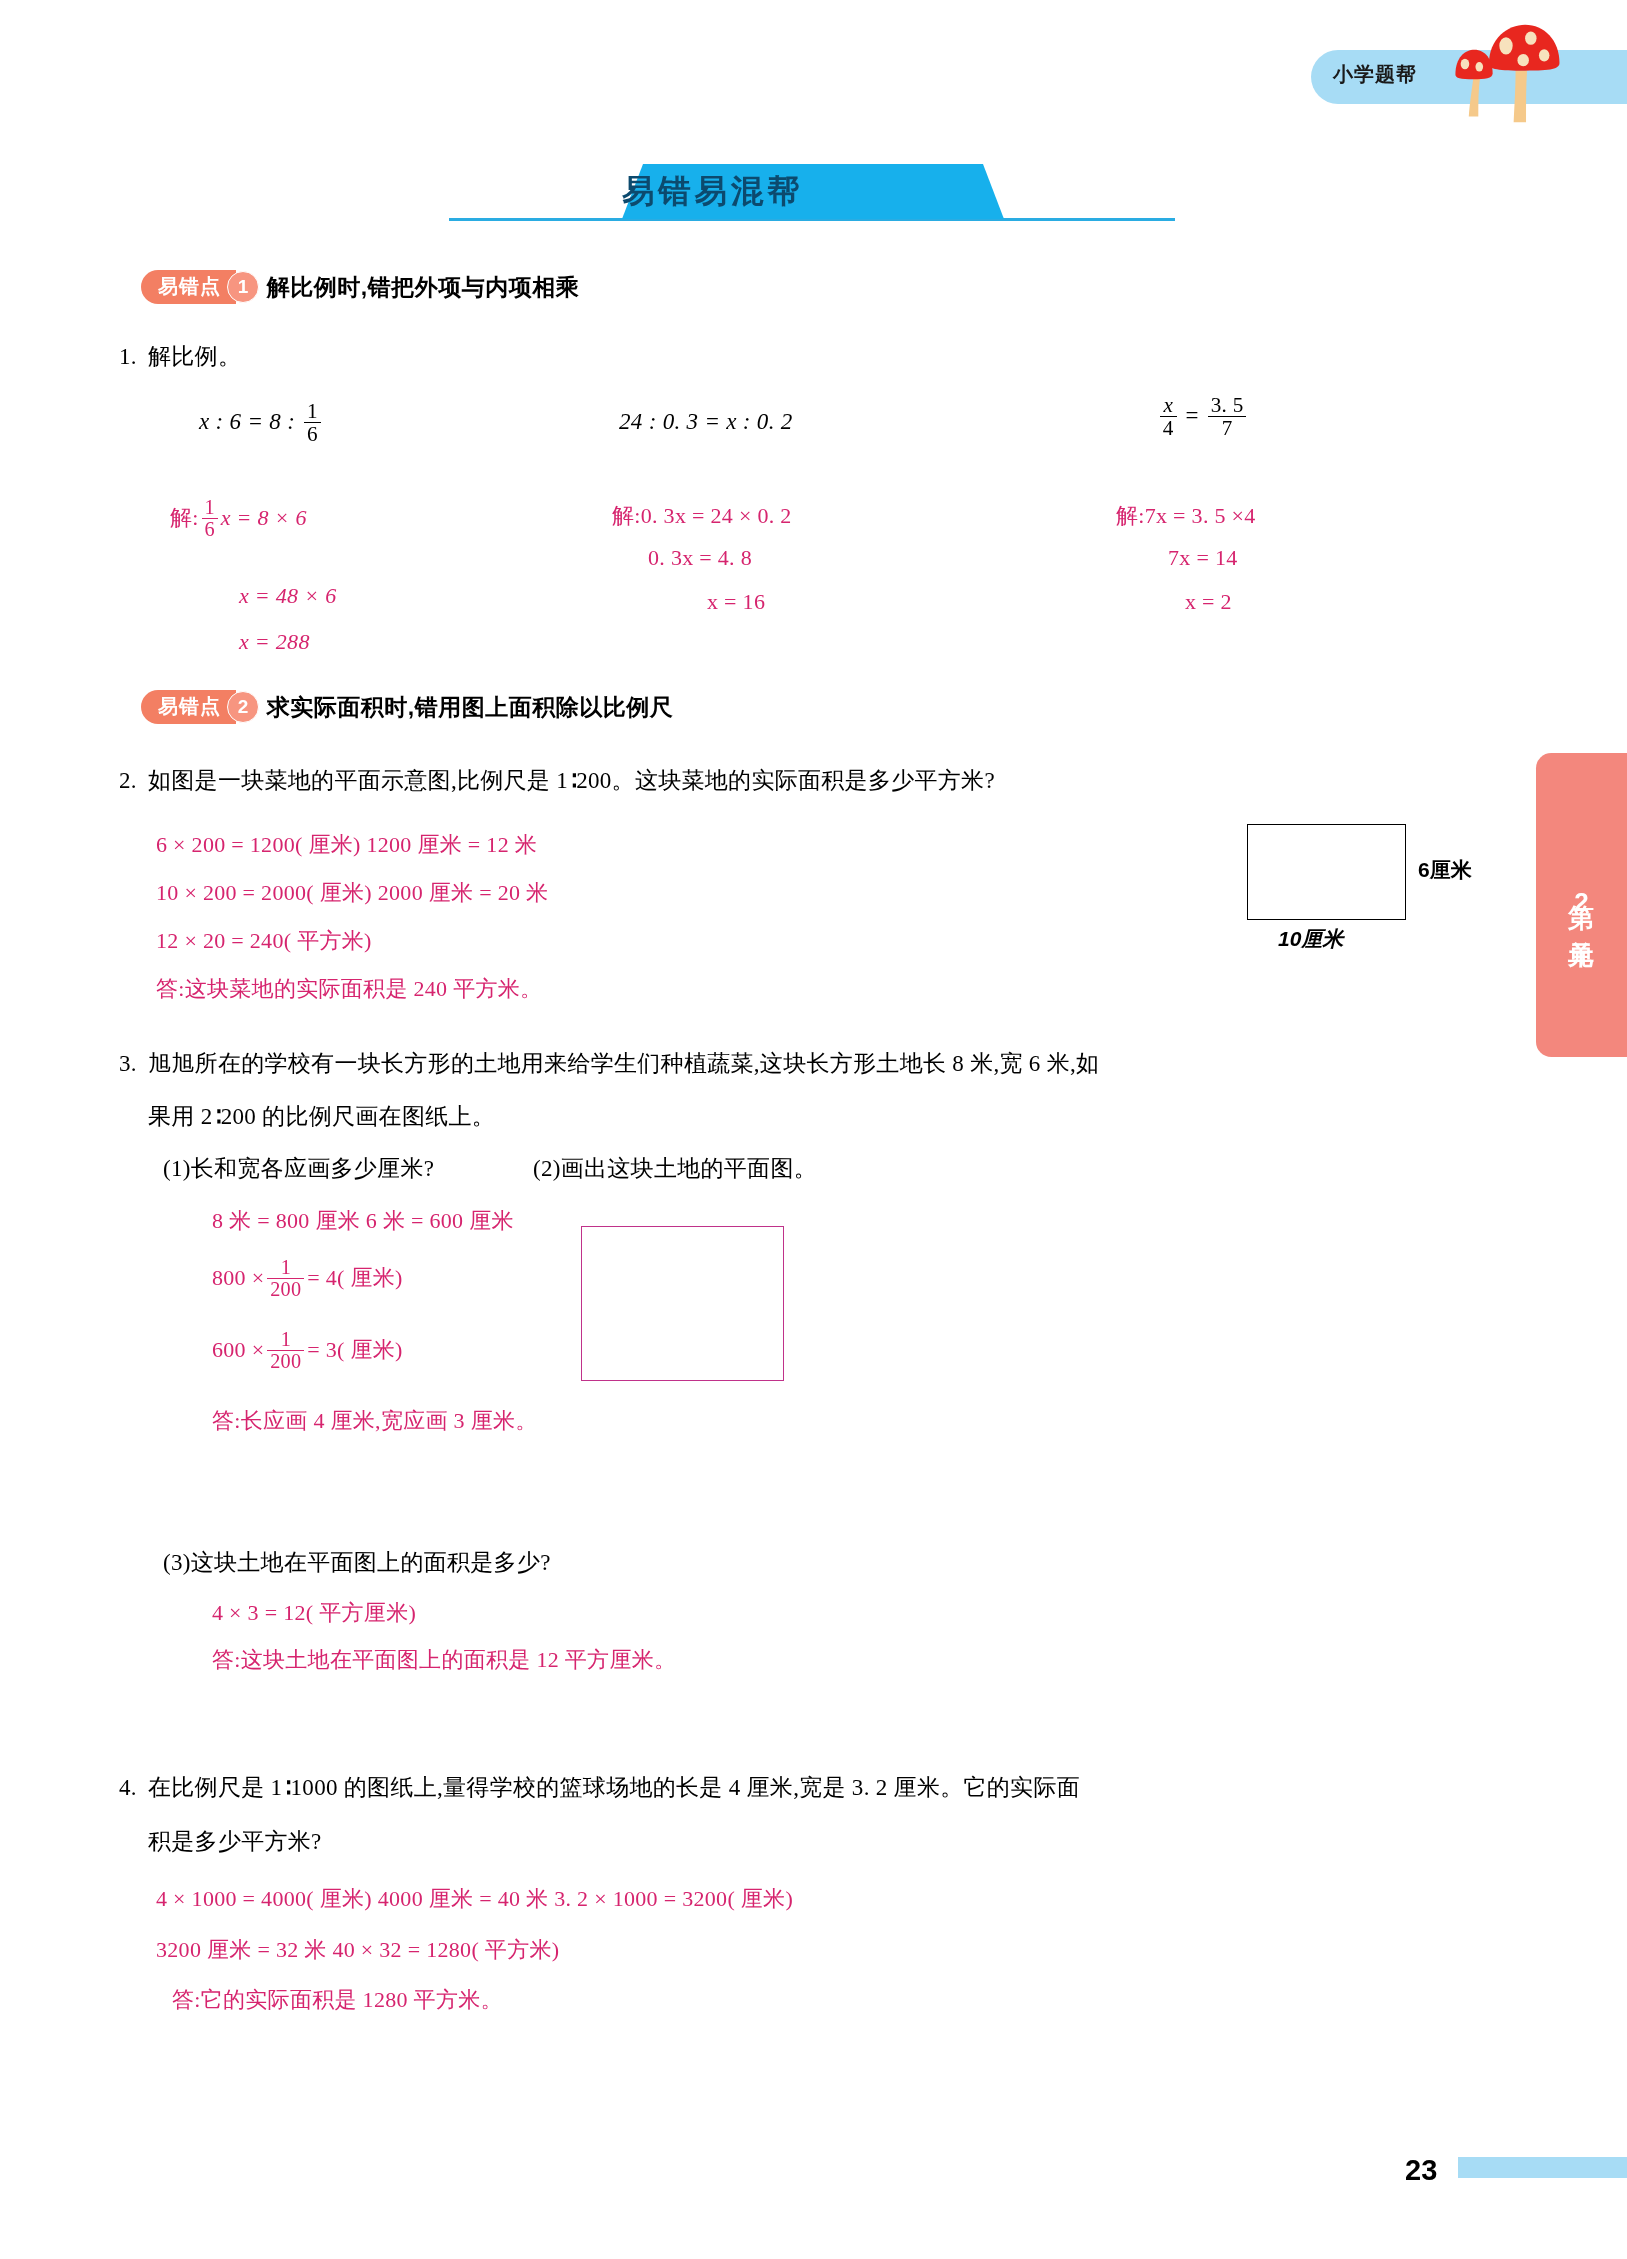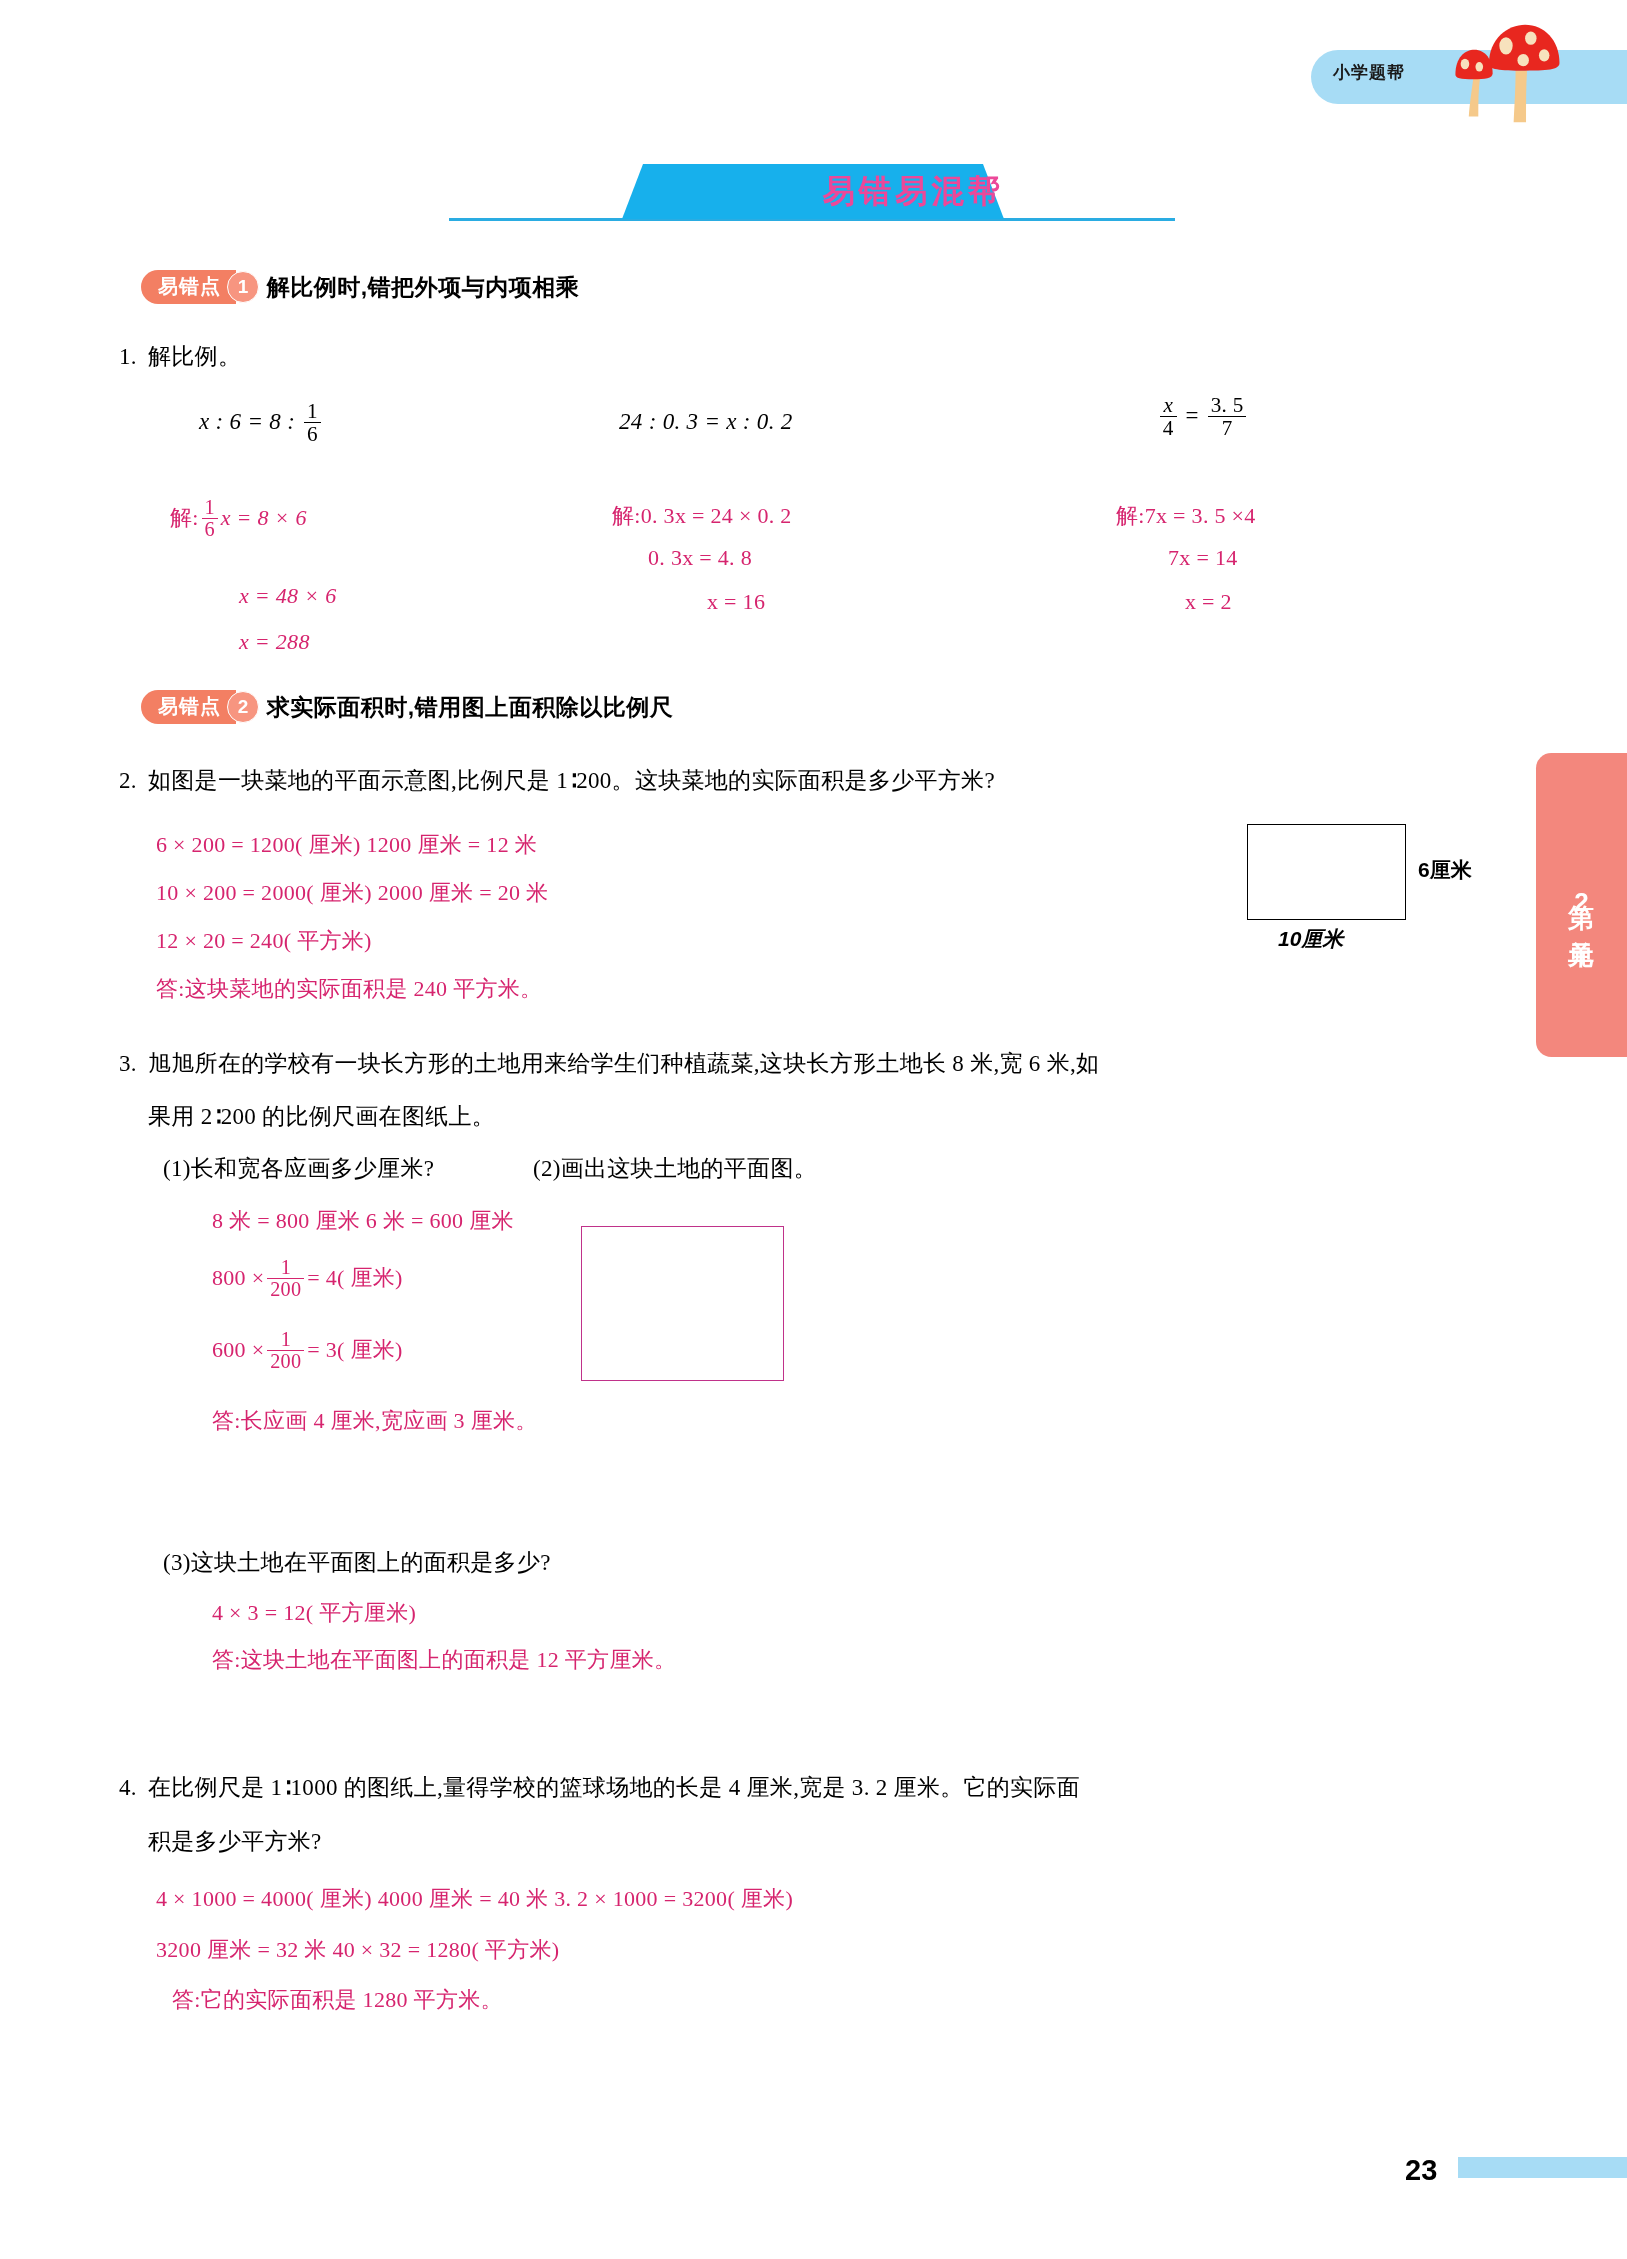--- a/index.html
+++ b/index.html
@@ -20,21 +20,21 @@
     left: 1311px;
     width: 316px;
     height: 54px;
     background: #a7dcf5;
     border-radius: 27px 0 0 27px;
   }
   .top-logo-text {
     position: absolute;
     top: 61px;
     left: 1333px;
-    font-size: 17px;
+    font-size: 20px;
     font-weight: bold;
     letter-spacing: 1px;
     color: #1a1a1a;
     font-family: "Liberation Sans", sans-serif;
     z-index: 5;
   }
   .mushroom-wrap { position: absolute; top: 21px; left: 1439px; width: 134px; height: 105px; z-index: 6;}
 
   
   .banner-wrap {
@@ -60,24 +60,24 @@
     height: 55px;
     background: #17b0ec;
     clip-path: polygon(5.5% 0%, 94.5% 0%, 100% 100%, 0% 100%);
     border-radius: 6.7px 6.7px 0 0;
   }
   .banner-text {
     position: absolute;
     top: 170px;
     left: 622px;
     width: 382px;
-    text-align: right;
+    text-align: left;
     font-size: 32.5px;
     font-weight: bold;
-    color: #ec4899;
+    color: #0c4a6e;
     letter-spacing: 3.8px;
     font-family: "Liberation Sans", sans-serif;
     z-index: 3;
   }
 
   
   .err-pill {
     position: absolute;
     height: 34px;
     display: flex;

